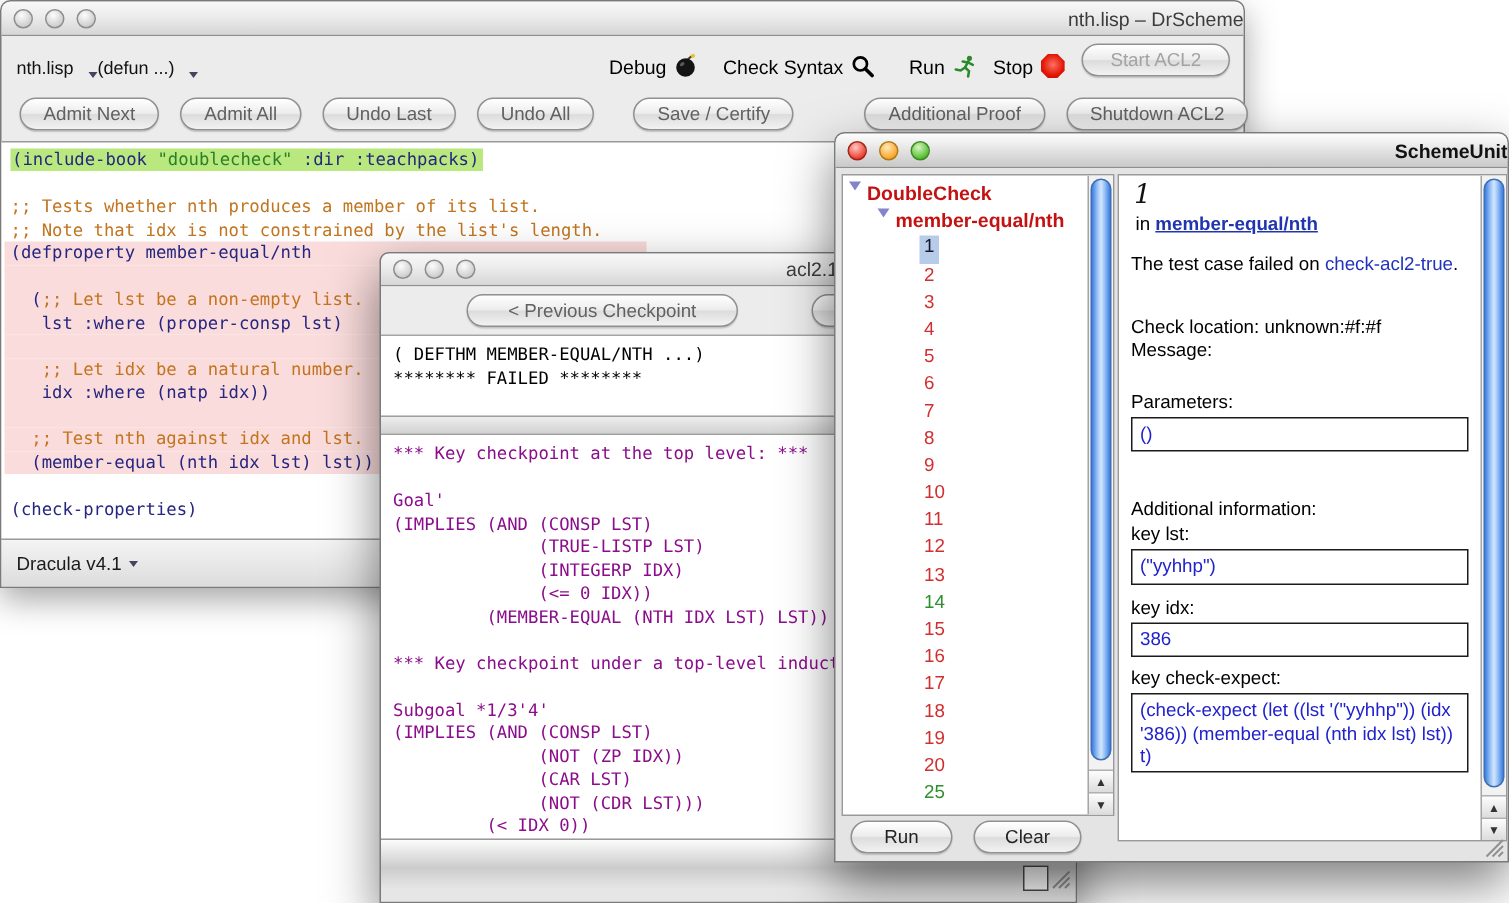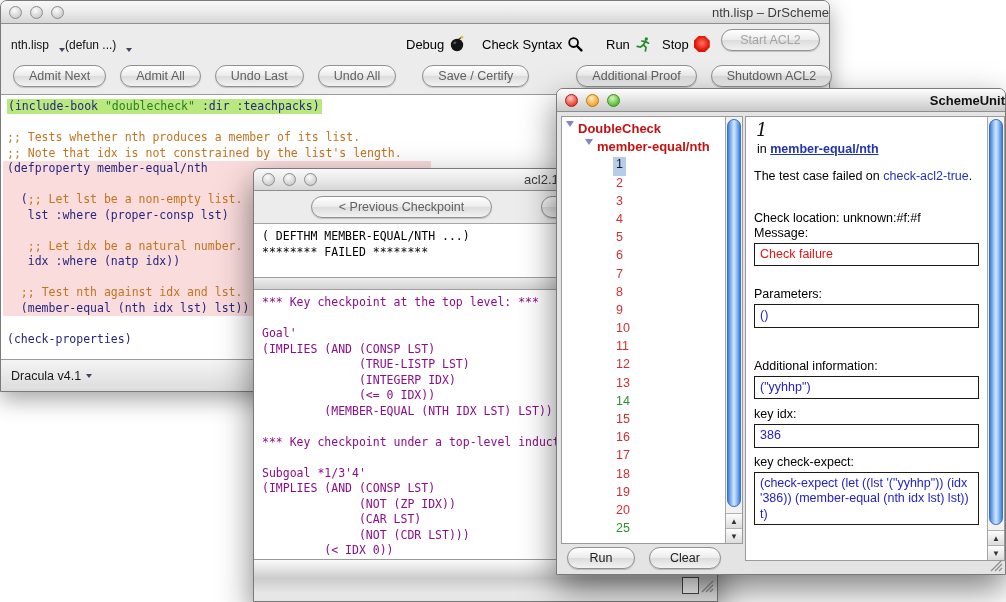--- a/index.html
+++ b/index.html
@@ -347,26 +347,26 @@
       <div id="su-case-in">
         <span>in</span>
         <a id="su-case-link">member-equal/nth</a>
       </div>
       <div id="su-fail-text">
         <span>The test case failed on </span><span class="blue-ref">check-acl2-true</span><span>.</span>
       </div>
       <div id="su-location" class="su-label">Check location: unknown:#f:#f</div>
 
       <div class="su-label mt15">Message:</div>
-      <div class="su-box red">Check failure</div>
 
       <div class="su-label mt21">Parameters:</div>
       <div class="su-box blue">()</div>
 
       <div class="su-label mt20">Additional information:</div>
+      <div class="su-label mt3">key lst:</div>
       <div class="su-box blue">("yyhhp")</div>
 
       <div class="su-label mt8">key idx:</div>
       <div class="su-box blue">386</div>
 
       <div class="su-label mt7">key check-expect:</div>
       <div class="su-box blue" style="height:53px">(check-expect (let ((lst '("yyhhp")) (idx '386)) (member-equal (nth idx lst) lst)) t)</div>
     </div>
     <div class="vscroll">
       <div class="vthumb" style="top:2px;height:406px"></div>

